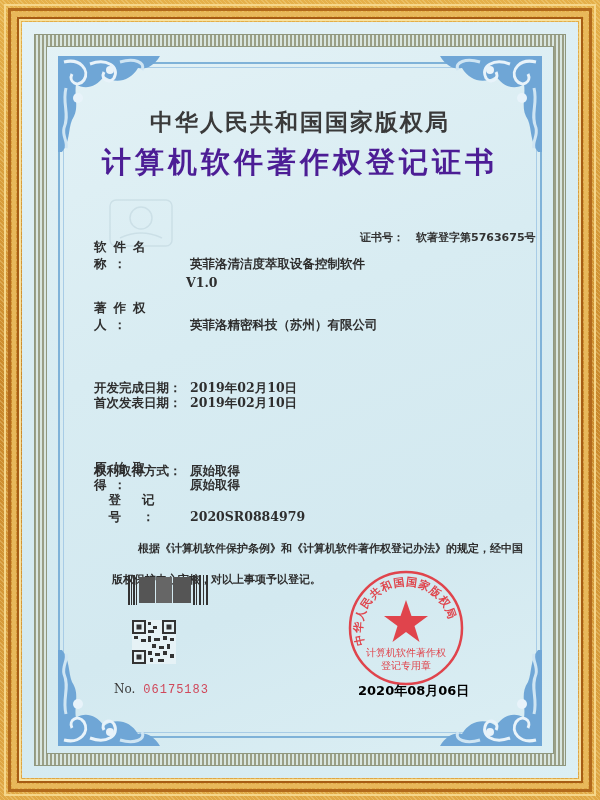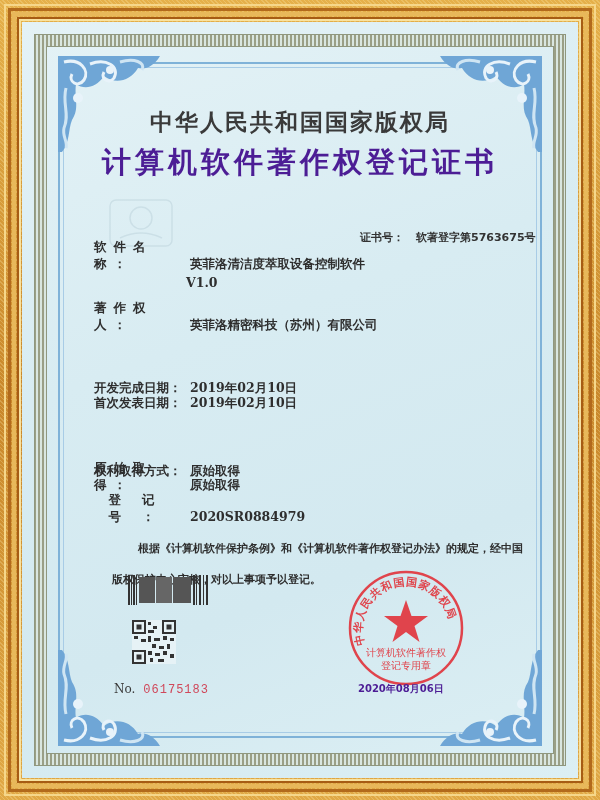--- a/index.html
+++ b/index.html
@@ -101,21 +101,21 @@
   .barcode { position: absolute; left: 128px; top: 575px; width: 80px; height: 30px; }
   .qrcode { position: absolute; left: 132px; top: 620px; width: 44px; height: 44px; }
 
   .serial { position: absolute; left: 114px; top: 682px; font-family: "DejaVu Serif", serif; font-size: 12px; color: #3a3a3a; }
   .serial .num { color: #d0485a; font-family: "Liberation Mono", monospace; margin-left: 8px; letter-spacing: 1px; }
 
   .seal { position: absolute; left: 344px; top: 570px; width: 124px; height: 120px; }
   .seal svg { width: 100%; height: 100%; display: block; }
 
   .issue-date {
-    position: absolute; left: 358px; top: 682px; font-size: 10px; font-weight: bold; color: #4c1d95;
+    position: absolute; left: 358px; top: 682px; font-size: 13px; font-weight: bold; color: #000000;
     font-family: "DejaVu Sans", sans-serif;
   }
 </style>
 </head>
 <body>
 
 <div class="frame"></div>
 <div class="frame-band band1"></div>
 <div class="frame-band band2"></div>
 <div class="frame-band band3"></div>

